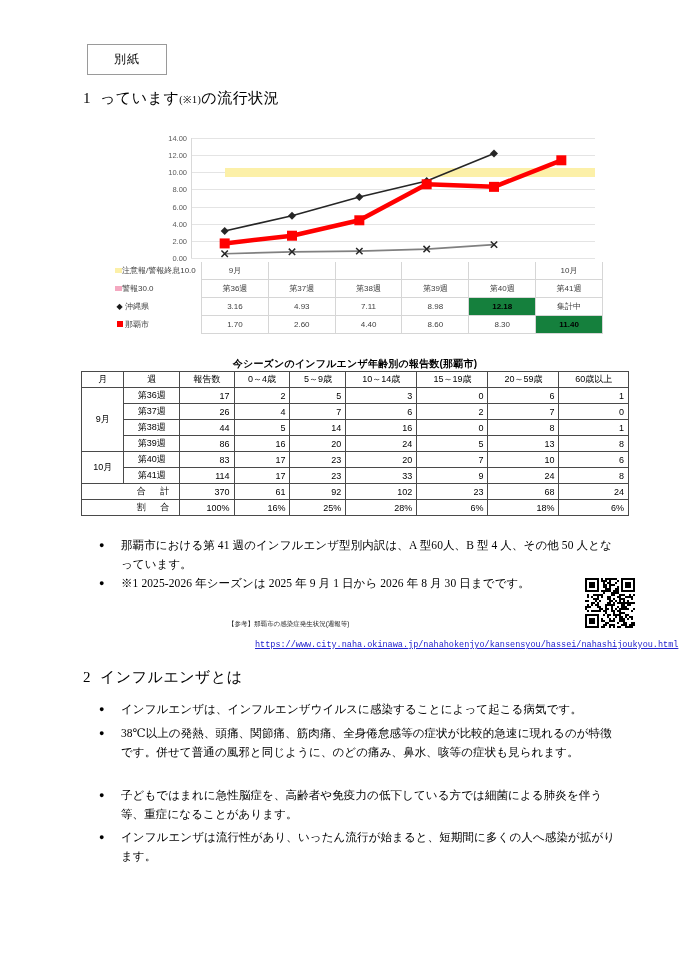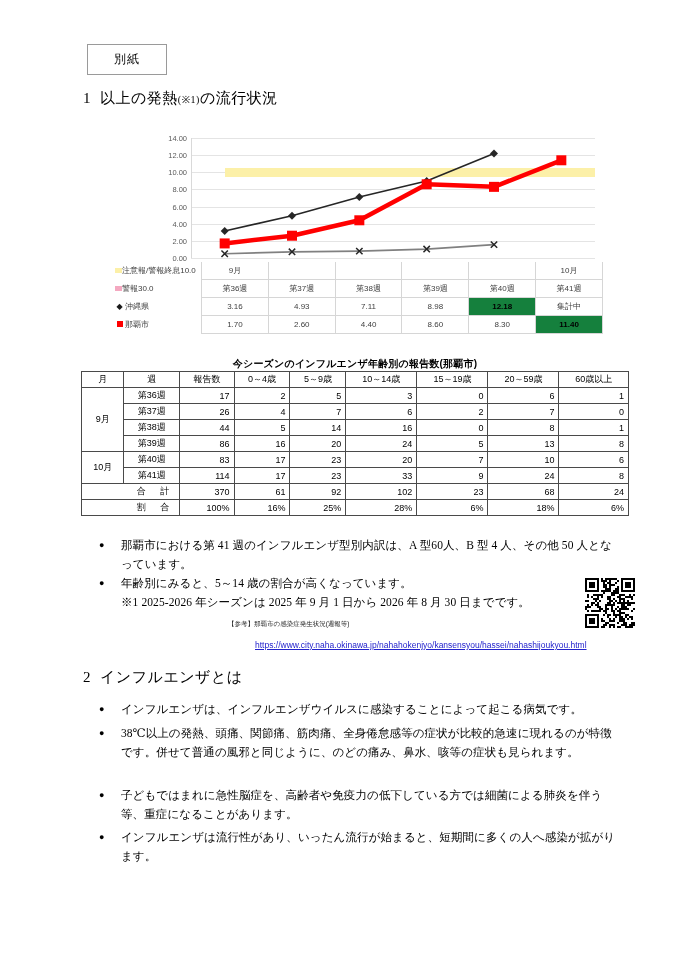--- a/index.html
+++ b/index.html
@@ -229,21 +229,21 @@
     top: 620px;
     font-family: "Liberation Sans", sans-serif;
     font-size: 6.5px;
     color: #1a1a1a;
     white-space: nowrap;
   }
   .ref-url {
     position: absolute;
     left: 205px;
     top: 640px;
-    font-family: Liberation Sans, sans-serif;
+    font-family: Liberation Mono, monospace;
     font-size: 8.5px;
     color: #2222cc;
     text-decoration: underline;
     white-space: nowrap;
     padding-left: 35px;
   }
   .qr {
     position: absolute;
     left: 570px;
     top: 578px;
@@ -254,21 +254,21 @@
 </head>
 <body>
 
 <div class="page">
 
   <div class="besshi-box">
     <span>別紙</span>
   </div>
 
   <div class="sec-head" id="sec1">
-    <span class="num">1</span><span>以上の発熱</span><span class="sup">(※1)</span><span>の流行状況</span>
+    <span class="num">1</span><span>っています</span><span class="sup">(※1)</span><span>の流行状況</span>
   </div>
 
   <div class="chart-block">
     <div class="ylabels" id="y-labels">
         <span style="top: 126px; text-align: center;">0.00</span>
         <span style="top: 108.857px;">2.00</span>
         <span style="top: 91.7143px;">4.00</span>
         <span style="top: 74.5714px;">6.00</span>
         <span style="top: 57.4286px;">8.00</span>
         <span style="top: 40.2857px;">10.00</span>
@@ -455,21 +455,20 @@
   </table>
 
   <div class="bul" style="left:106px; top:536px; width:500px;">
     <span class="dot">●</span>
     <div>那覇市における第 41 週のインフルエンザ型別内訳は、A 型60人、B 型 4 人、その他 50 人とな</div>
     <div>っています。</div>
   </div>
 
   <div class="bul" style="left:106px; top:574px; width:500px;">
     <span class="dot">●</span>
-    <div>年齢別にみると、5～14 歳の割合が高くなっています。</div>
     <div>※1 2025-2026 年シーズンは 2025 年 9 月 1 日から 2026 年 8 月 30 日までです。</div>
   </div>
 
   <div class="ref-note">【参考】那覇市の感染症発生状況(週報等)</div>
   <a class="ref-url" href="#">https://www.city.naha.okinawa.jp/nahahokenjyo/kansensyou/hassei/nahashijoukyou.html</a>
 
   <svg class="qr" id="qr-code" viewBox="0 0 25 25">
       <rect width="25" height="25" fill="#fff"></rect>
       <rect x="8" y="0" width="1" height="1" fill="#000"></rect>
       <rect x="10" y="0" width="1" height="1" fill="#000"></rect>

